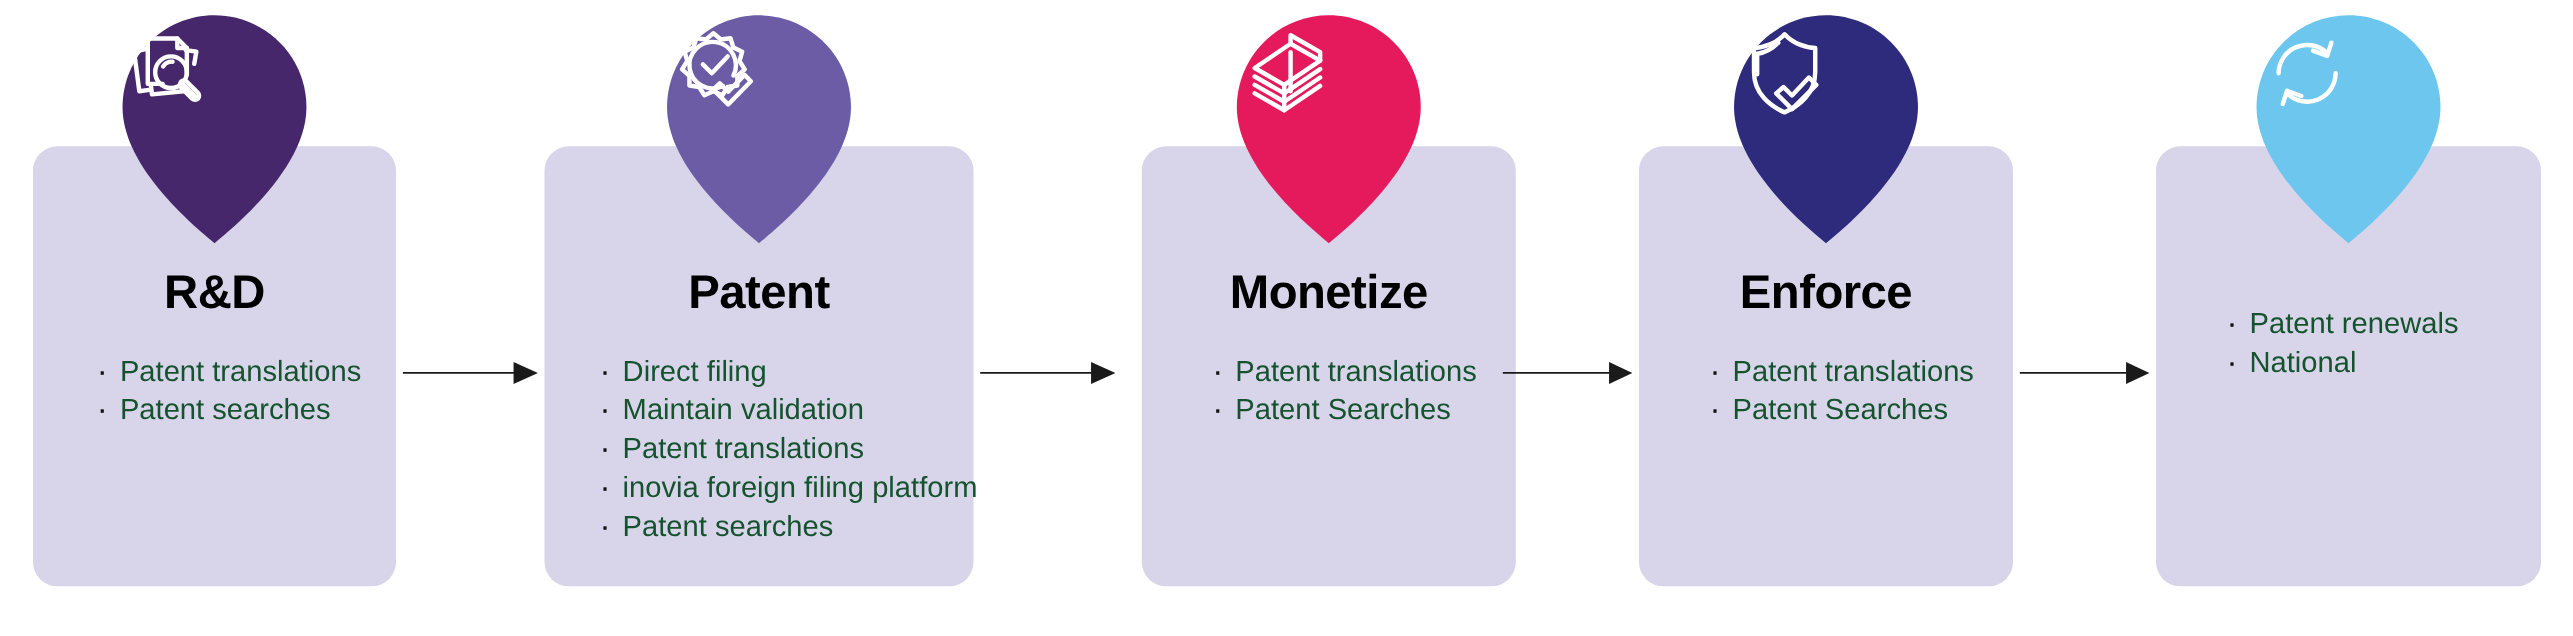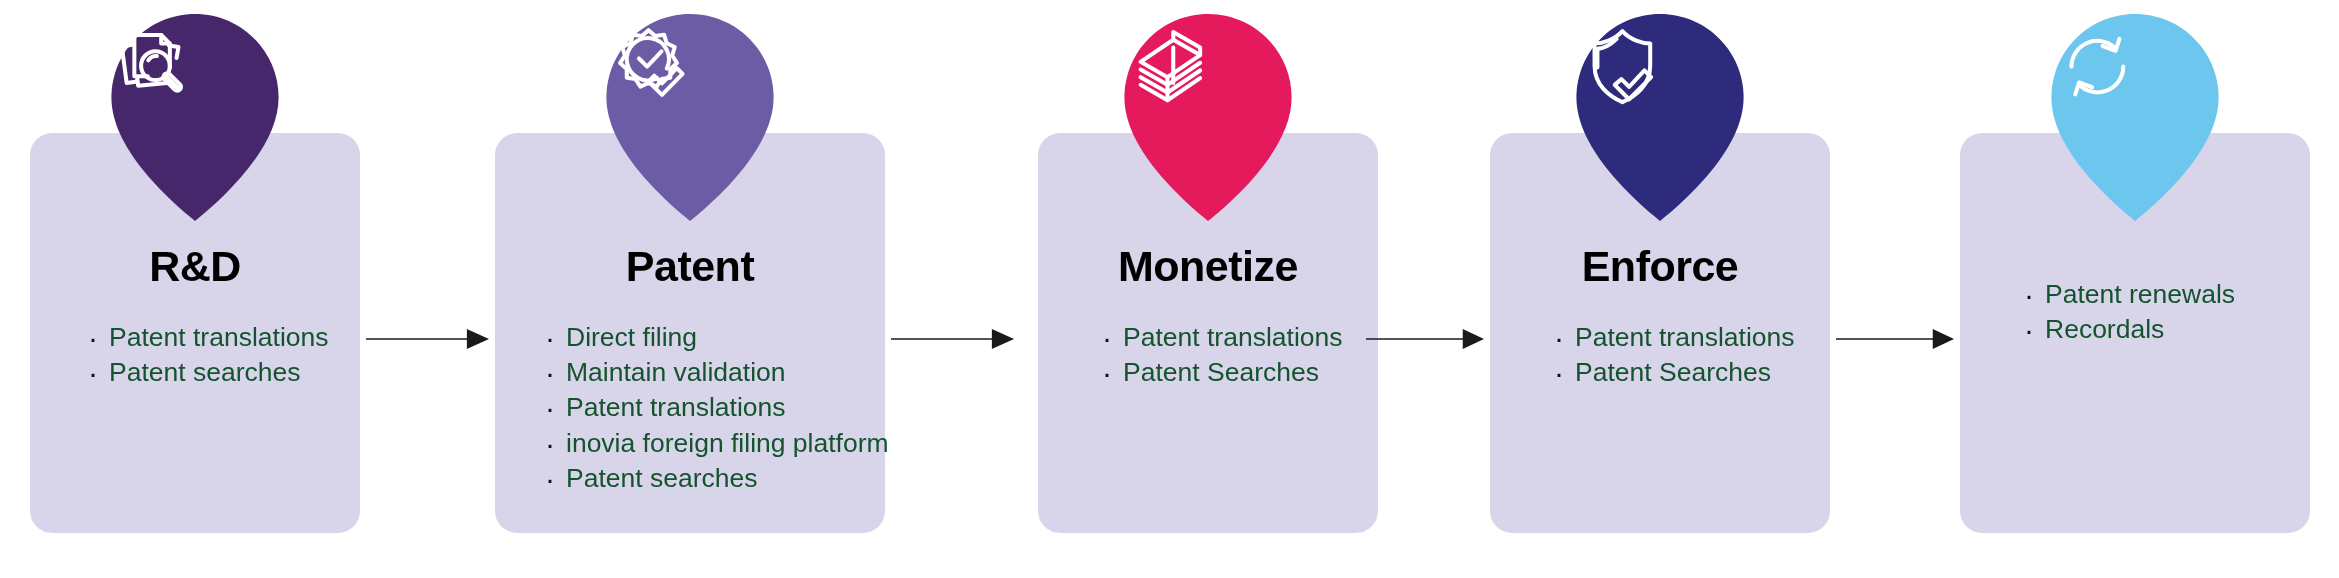--- a/index.html
+++ b/index.html
@@ -226,21 +226,21 @@
         <path d="M67 45 a27 27 0 0 1 -45 20"></path>
         <path d="M63 16 L59 28.5 L45.5 23.5"></path>
         <path d="M17 74 L21 61.5 L34.5 66.5"></path>
       </g>
           </g>
   </svg>
       </div>
       <div class="content">
         <ul class="bullet-list">
           <li>Patent renewals</li>
-          <li>Recordals</li>
+          <li>National</li>
         </ul>
       </div>
     </div>
     <div class="connector" style="left: 366px; width: 123px;">
       <svg viewBox="0 0 100 26" preserveAspectRatio="none" xmlns="http://www.w3.org/2000/svg">
     <line x1="0" y1="13" x2="88" y2="13" stroke="#1a1a1a" stroke-width="1.7" vector-effect="non-scaling-stroke"></line>
     <polygon points="82,3 100,13 82,23" fill="#1a1a1a"></polygon>
   </svg>
     </div>
     <div class="connector" style="left: 891px; width: 123px;">

